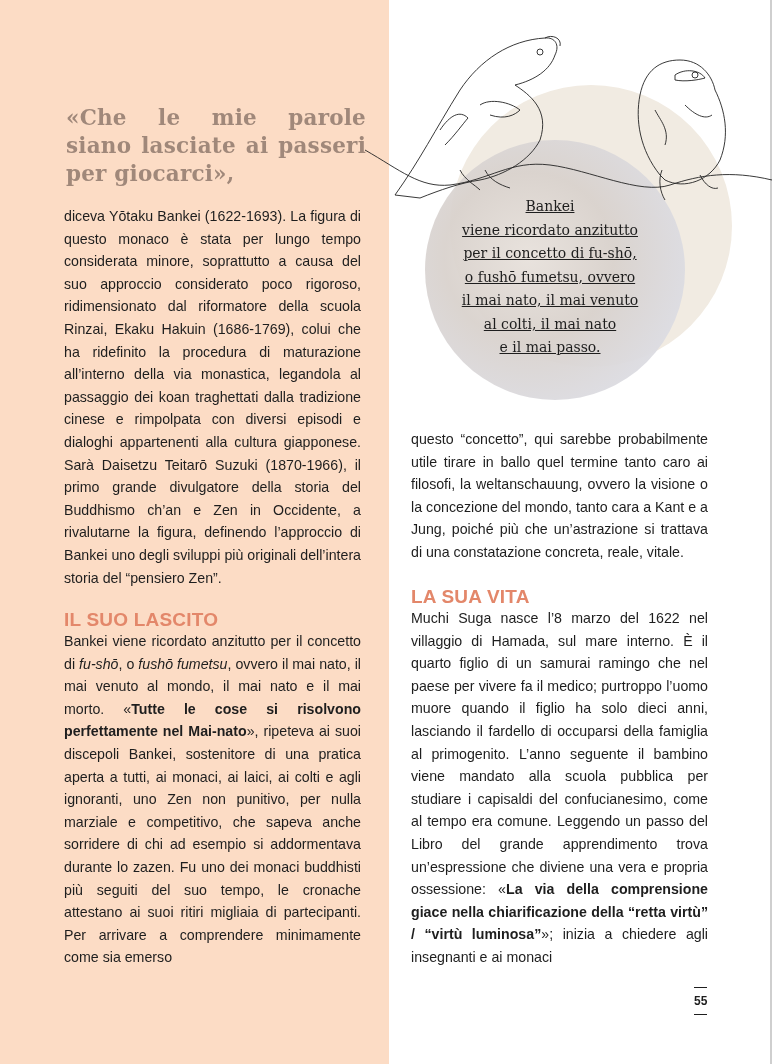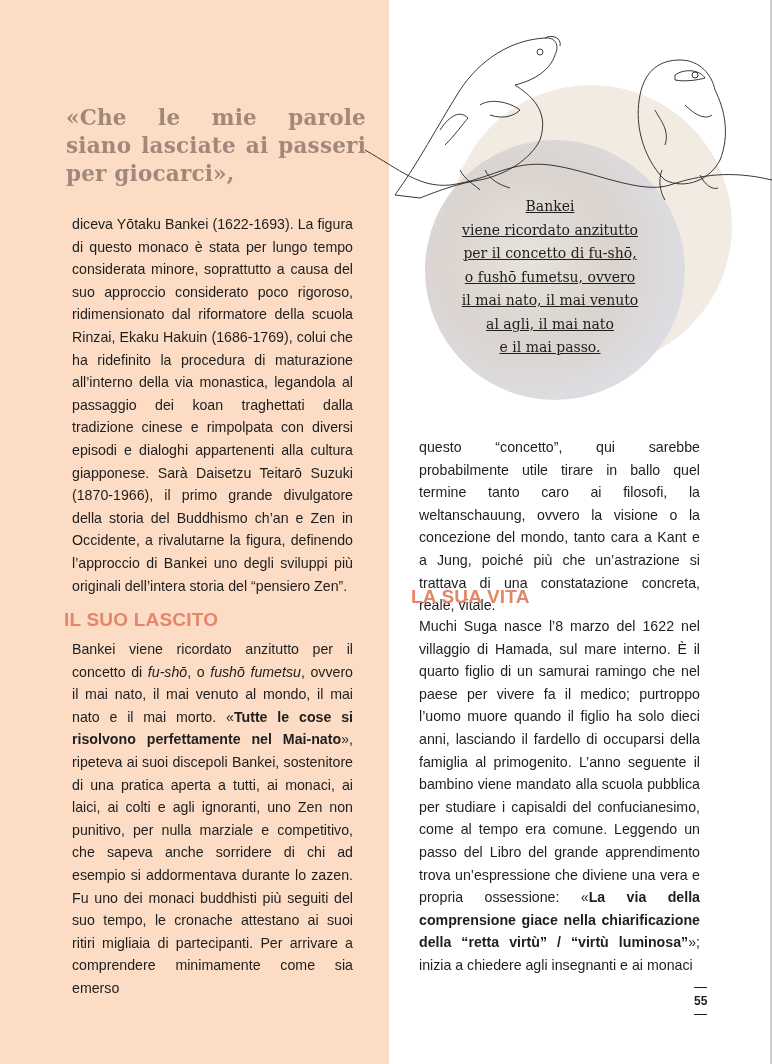--- a/index.html
+++ b/index.html
@@ -1,21 +1,21 @@
 <!DOCTYPE html>
 <html><head>
 <meta charset="utf-8">
 <style>
   html, body { margin:0; padding:0; }
   body { width:772px; height:1064px; position:relative; overflow:hidden; background:#ffffff; font-family:"Liberation Sans", sans-serif; color:#1e1e1e; }
   .peach { position:absolute; left:0; top:0; width:389px; height:1064px; background:#fcdcc5; }
   .rborder { position:absolute; left:770px; top:0; width:2px; height:1064px; background:#cfcfcf; }
   .pullquote { position:absolute; left:66px; top:104px; width:300px; font-family:"DejaVu Serif", serif; font-weight:bold; font-size:21.5px; line-height:28px; color:#a0887a; text-align:justify; text-align-last:left; letter-spacing:0.2px; }
   .col { position:absolute; font-size:14.2px; line-height:22.6px; text-align:justify; color:#1e1e1e; }
-  .col p { margin:8px; }
+  .col p { margin:0; }
   .left1 { left:64px; top:205px; width:297px; }
   .left2 { left:64px; top:630px; width:297px; }
   .right1 { left:411px; top:428px; width:297px; }
   .right2 { left:411px; top:607px; width:297px; }
   .heading { position:absolute; font-size:19px; font-weight:bold; color:#e3876a; letter-spacing:0.2px; }
   .h-left { left:64px; top:609px; }
   .h-right { left:411px; top:586px; }
   .circle-beige { position:absolute; left:450px; top:85px; width:282px; height:282px; border-radius:50%; background:#f1ebe2; }
   .circle-gray { position:absolute; left:425px; top:140px; width:260px; height:260px; border-radius:50%; background:radial-gradient(circle at 40% 45%, #e8e2dd 0%, #d9d2cd 40%, #dcdce2 75%, #e8ebf0 100%); opacity:0.95; }
   .circle-text { position:absolute; left:430px; top:195px; width:240px; text-align:center; font-family:"DejaVu Serif", serif; font-size:14px; line-height:23.5px; color:#1e1e1e; }
@@ -61,21 +61,21 @@
 <div class="col left2">
   <p><span>Bankei viene ricordato anzitutto per il concetto di </span><i>fu-shō</i><span>, o </span><i>fushō fumetsu</i><span>, ovvero il mai nato, il mai venuto al mondo, il mai nato e il mai morto. «</span><b>Tutte le cose si risolvono perfettamente nel Mai-nato</b><span>», ripeteva ai suoi discepoli Bankei, sostenitore di una pratica aperta a tutti, ai monaci, ai laici, ai colti e agli ignoranti, uno Zen non punitivo, per nulla marziale e competitivo, che sapeva anche sorridere di chi ad esempio si addormentava durante lo zazen. Fu uno dei monaci buddhisti più seguiti del suo tempo, le cronache attestano ai suoi ritiri migliaia di partecipanti. Per arrivare a comprendere minimamente come sia emerso</span></p>
 </div>
 
 <div class="circle-text">
   <div>Bankei</div>
   <div>viene ricordato anzitutto</div>
   <div>per il concetto di fu-shō,</div>
   <div>o fushō fumetsu, ovvero</div>
   <div>il mai nato, il mai venuto</div>
-  <div>al agli, il mai nato</div>
+  <div>al colti, il mai nato</div>
   <div>e il mai passo.</div>
 </div>
 
 <div class="col right1">
   <p>questo “concetto”, qui sarebbe probabilmente utile tirare in ballo quel termine tanto caro ai filosofi, la weltanschauung, ovvero la visione o la concezione del mondo, tanto cara a Kant e a Jung, poiché più che un’astrazione si trattava di una constatazione concreta, reale, vitale.</p>
 </div>
 
 <div class="heading h-right">LA SUA VITA</div>
 
 <div class="col right2">

